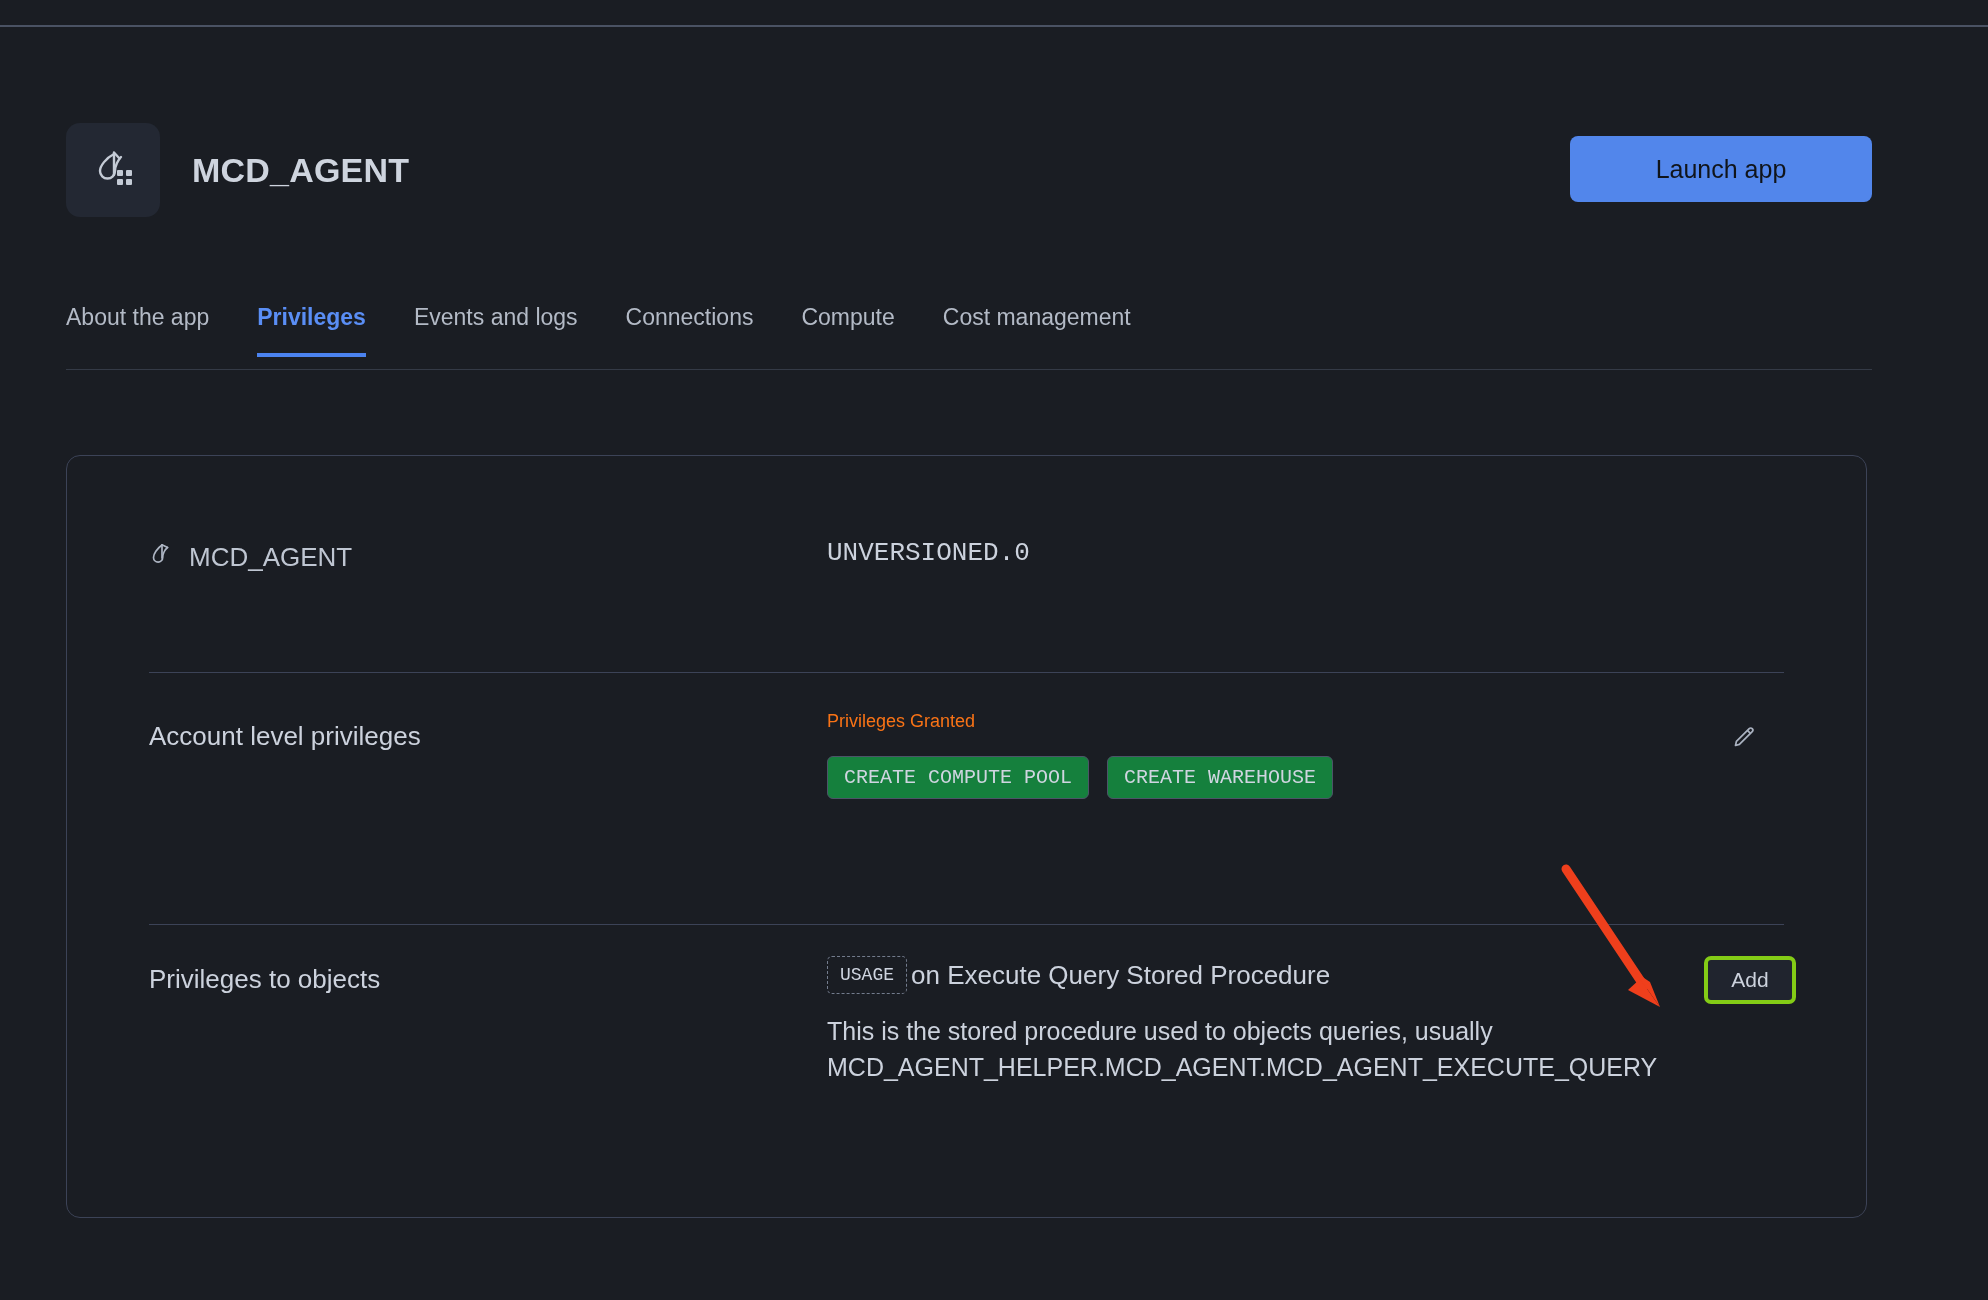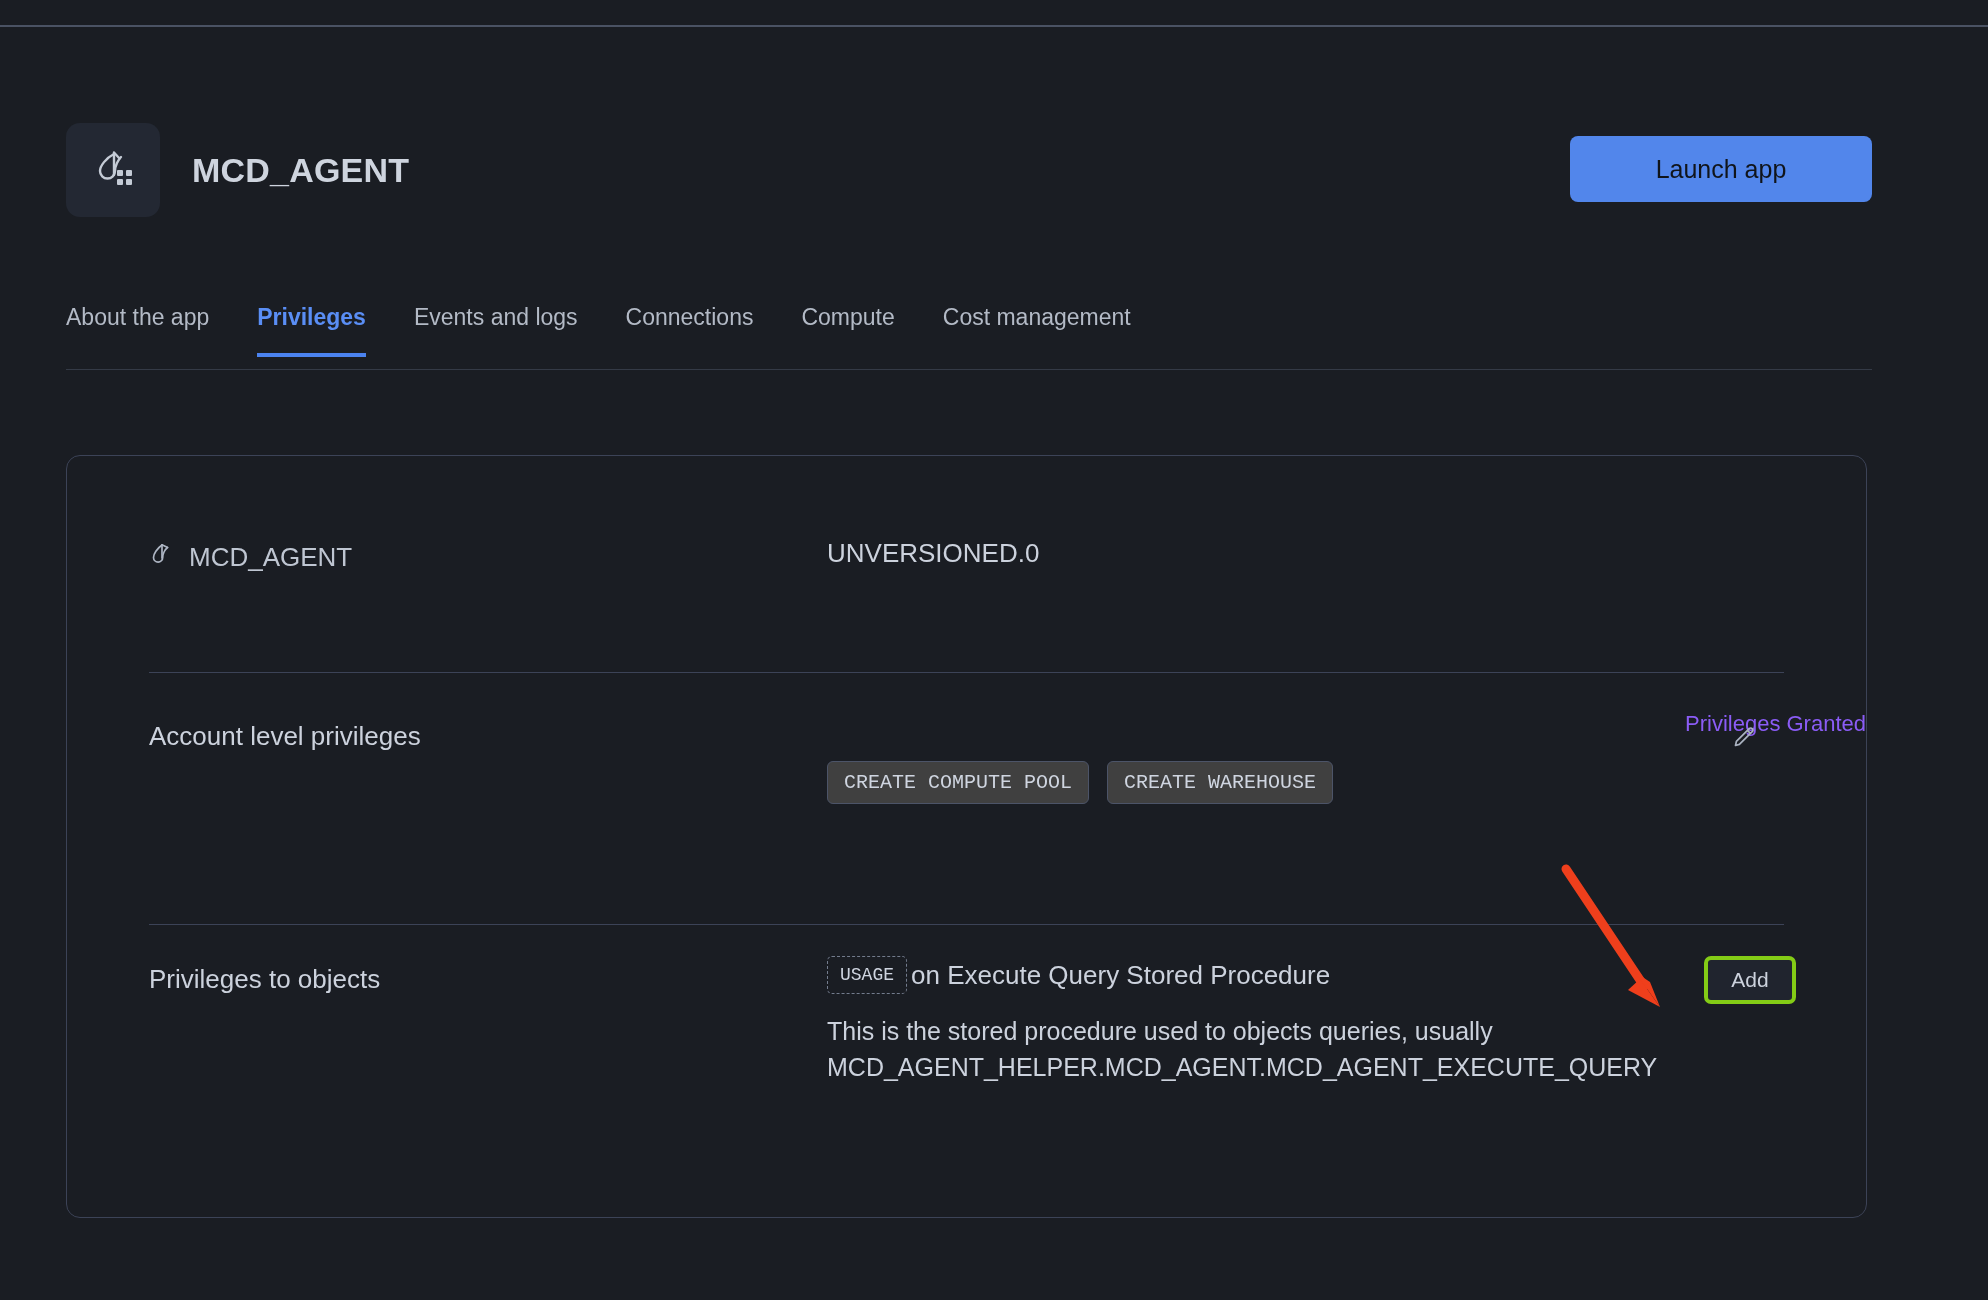--- a/index.html
+++ b/index.html
@@ -128,44 +128,44 @@
   
   .row-app { top: 30px; height: 135px; align-items: flex-start; }
   .row-app .row-label {
     padding-top: 55px;
     display: flex;
     align-items: center;
     gap: 14px;
     font-size: 26px;
     color: #bfc6d2;
   }
-  .row-app .row-value { padding-top: 52px; }
+  .row-app .row-value { padding-top: 52px; font-family: Liberation Mono, monospace; }
   .version-name { font-size: 26px; color: #ccd2dd; }
   .version-sub { font-size: 21px; color: #98a0ae; margin-top: 13px; }
 
   .divider {
     position: absolute;
     left: 82px;
     width: 1635px;
     height: 1px;
     background: #3c4357;
   }
   .divider.d1 { top: 216px; }
   .divider.d2 { top: 468px; }
 
   
   .row-acct { top: 255px; height: 180px; }
   .row-acct .row-label { font-size: 26px; padding-top: 10px; }
-  .granted-label { font-size: 22px; color: #8b5cf6; text-align: right; }
+  .granted-label { font-size: 18px; color: #f97316; }
   .badge-wrap { margin-top: 24px; display: flex; gap: 18px; }
   .badge {
     font-family: "Liberation Mono", monospace;
     font-size: 20px;
     color: #cfd5e0;
-    background: #404040;
+    background: #15803d;
     border: 1px solid #4c5468;
     border-radius: 6px;
     padding: 9px 16px;
     white-space: pre;
   }
   .edit-icon-btn {
     position: absolute;
     right: 100px; top: 6px;
     width: 44px; height: 44px;
     background: transparent;

